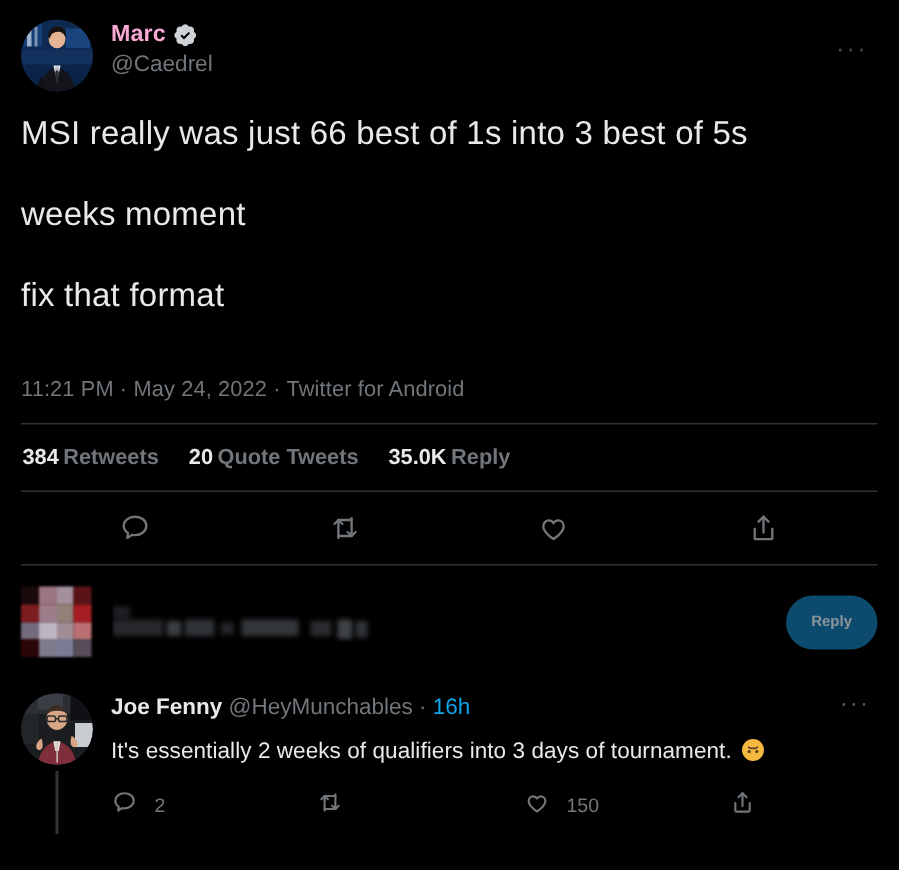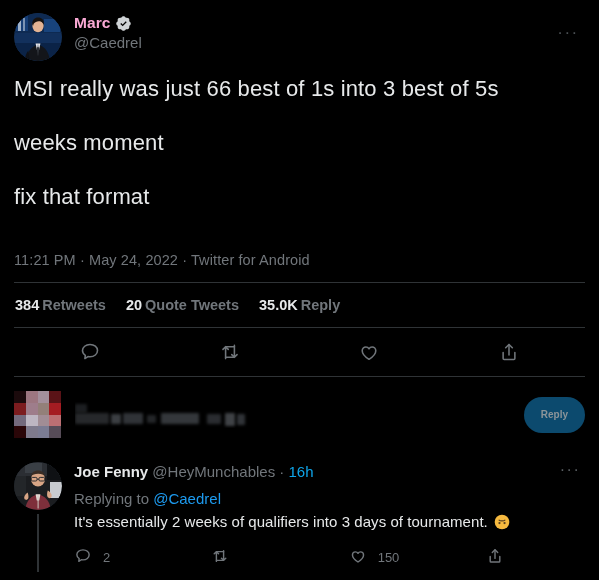--- a/index.html
+++ b/index.html
@@ -467,23 +467,20 @@
       <div class="reply-head">
         <div class="reply-names">
           <span class="rname">Joe Fenny</span>
           <span class="rhandle">@HeyMunchables</span>
           <span class="rdot">·</span>
           <span class="rtime">16h</span>
         </div>
         <div class="reply-more">···</div>
       </div>
 
-      <div class="replying">
-        <span>Replying to </span><a href="#">@Caedrel</a>
-      </div>
 
       <div class="reply-text">
         <span>It's essentially 2 weeks of qualifiers into 3 days of tournament.</span>
         <span class="emoji">
           <svg width="16" height="16" viewBox="0 0 24 24" aria-hidden="true">
             <circle cx="12" cy="12" r="11" fill="#f5b93f"></circle>
             <circle cx="8.2" cy="13.6" r="1.7" fill="#5a4020"></circle>
             <circle cx="15.8" cy="13.6" r="1.7" fill="#5a4020"></circle>
             <path d="M7.6 9.2c1.2 1.6 7.6 1.6 8.8 0" fill="none" stroke="#5a4020" stroke-width="1.7" stroke-linecap="round"></path>
           </svg>

